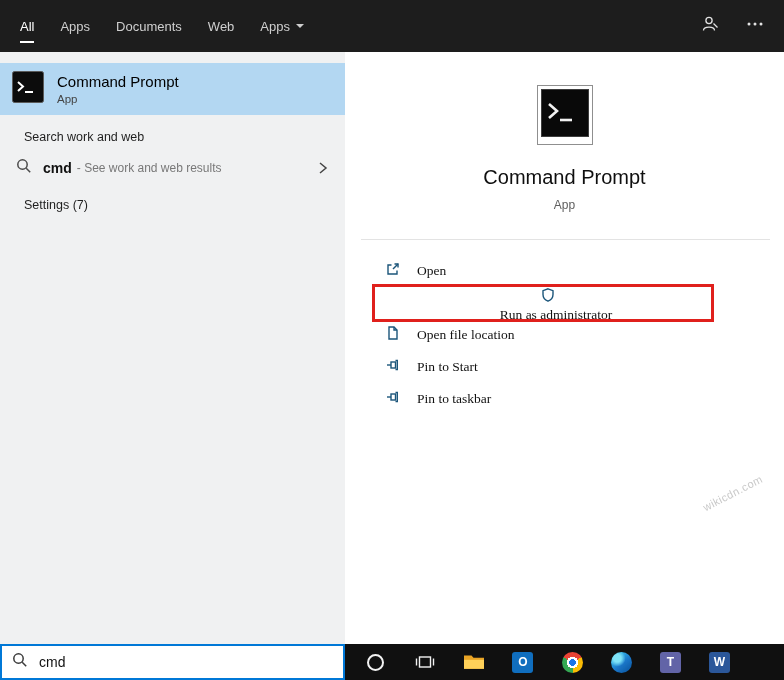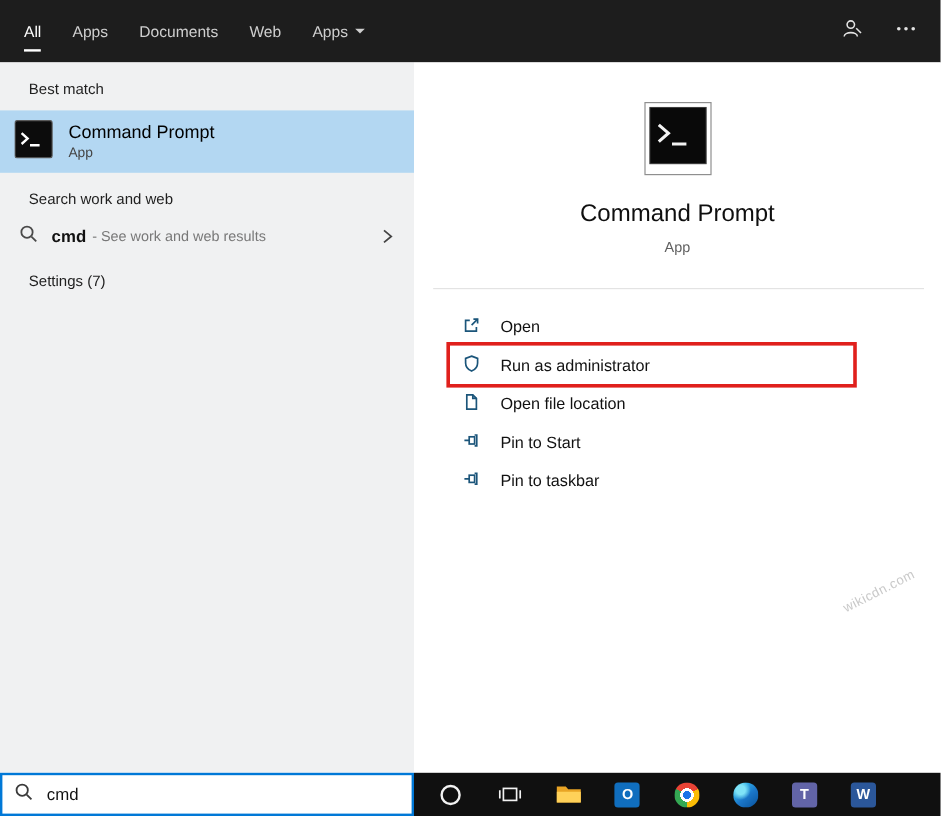--- a/index.html
+++ b/index.html
@@ -29,23 +29,23 @@
   .web-suffix { font-size:12px; color:#787878; margin-left:5px; }
   .chevron-right { position:absolute; right:14px; top:7px; }
 
   
   .right-panel { position:absolute; top:52px; left:345px; width:439px; height:592px; background:#fff; text-align:center; }
   .big-icon-wrap { display:inline-block; margin-top:33px; padding:3px; background:#fff; border:1px solid #8f8f8f; }
   .app-title { font-size:20px; font-weight:400; color:#0f0f0f; margin-top:21px; }
   .app-sub { font-size:12px; color:#5f5f5f; margin-top:9px; }
   .divider { border:none; border-top:1px solid #e3e3e3; margin:27px 14px 0 16px; }
   .actions { list-style:none; text-align:left; margin:15px 0 0 30px; width:336px; }
-  .action { display:flex; align-items:center; height:32px; padding-left:10px; font-size:13.5px; color:#111; cursor:pointer; }
+  .action { display:flex; align-items:center; height:32px; padding-left:10px; font-size:13.5px; color:#111; cursor:pointer;font-family:Liberation Serif, serif; }
   .action-label { margin-left:16px; }
-  .action.red-highlight { outline:3px solid #e0201c; }
+  .action.red-highlight { outline:3px solid #e0201c;flex-direction:column; }
 
   
   .bottom-search { position:absolute; left:0; bottom:0; width:345px; height:36px; background:#fff; border:2px solid #0078d7; display:flex; align-items:center; padding:0 10px; }
   .search-input { border:none; outline:none; background:transparent; font-family:inherit; font-size:14px; color:#111; margin-left:11px; width:270px; }
   .taskbar { position:absolute; left:345px; right:0; bottom:0; height:36px; background:#101010; display:flex; align-items:center; justify-content:space-around; padding:0 40px 0 6px; }
   .tb-icon { width:26px; height:26px; display:flex; align-items:center; justify-content:center; cursor:pointer; }
   .cortana-ring { width:17px; height:17px; border:2px solid #f2f2f2; border-radius:50%; }
   .logo-sq { width:21px; height:21px; border-radius:3px; color:#fff; font-size:12px; font-weight:700; display:flex; align-items:center; justify-content:center; }
   .chrome-circle { width:21px; height:21px; border-radius:50%;
     background:
@@ -93,21 +93,20 @@
         <svg width="18" height="18" viewBox="0 0 18 18" fill="#e2e2e2">
           <circle cx="3" cy="9" r="1.5"></circle>
             <circle cx="9" cy="9" r="1.5"></circle>
             <circle cx="15" cy="9" r="1.5"></circle>
         </svg>
       </span>
     </div>
   </header>
 
   <aside class="left-panel">
-    <div class="section-header">Best match</div>
 
     <div class="best-match">
       <span class="cmd-icon-small">
         <svg width="32" height="32" viewBox="0 0 32 32">
           <rect x="0.5" y="0.5" width="31" height="31" rx="2" fill="#0c0c0c" stroke="#5a5a5a"></rect>
           <polyline points="6,11 11,15.5 6,20" fill="none" stroke="#fff" stroke-width="2"></polyline>
           <line x1="13" y1="21" x2="21" y2="21" stroke="#fff" stroke-width="2"></line>
         </svg>
       </span>
       <div class="bm-text">

